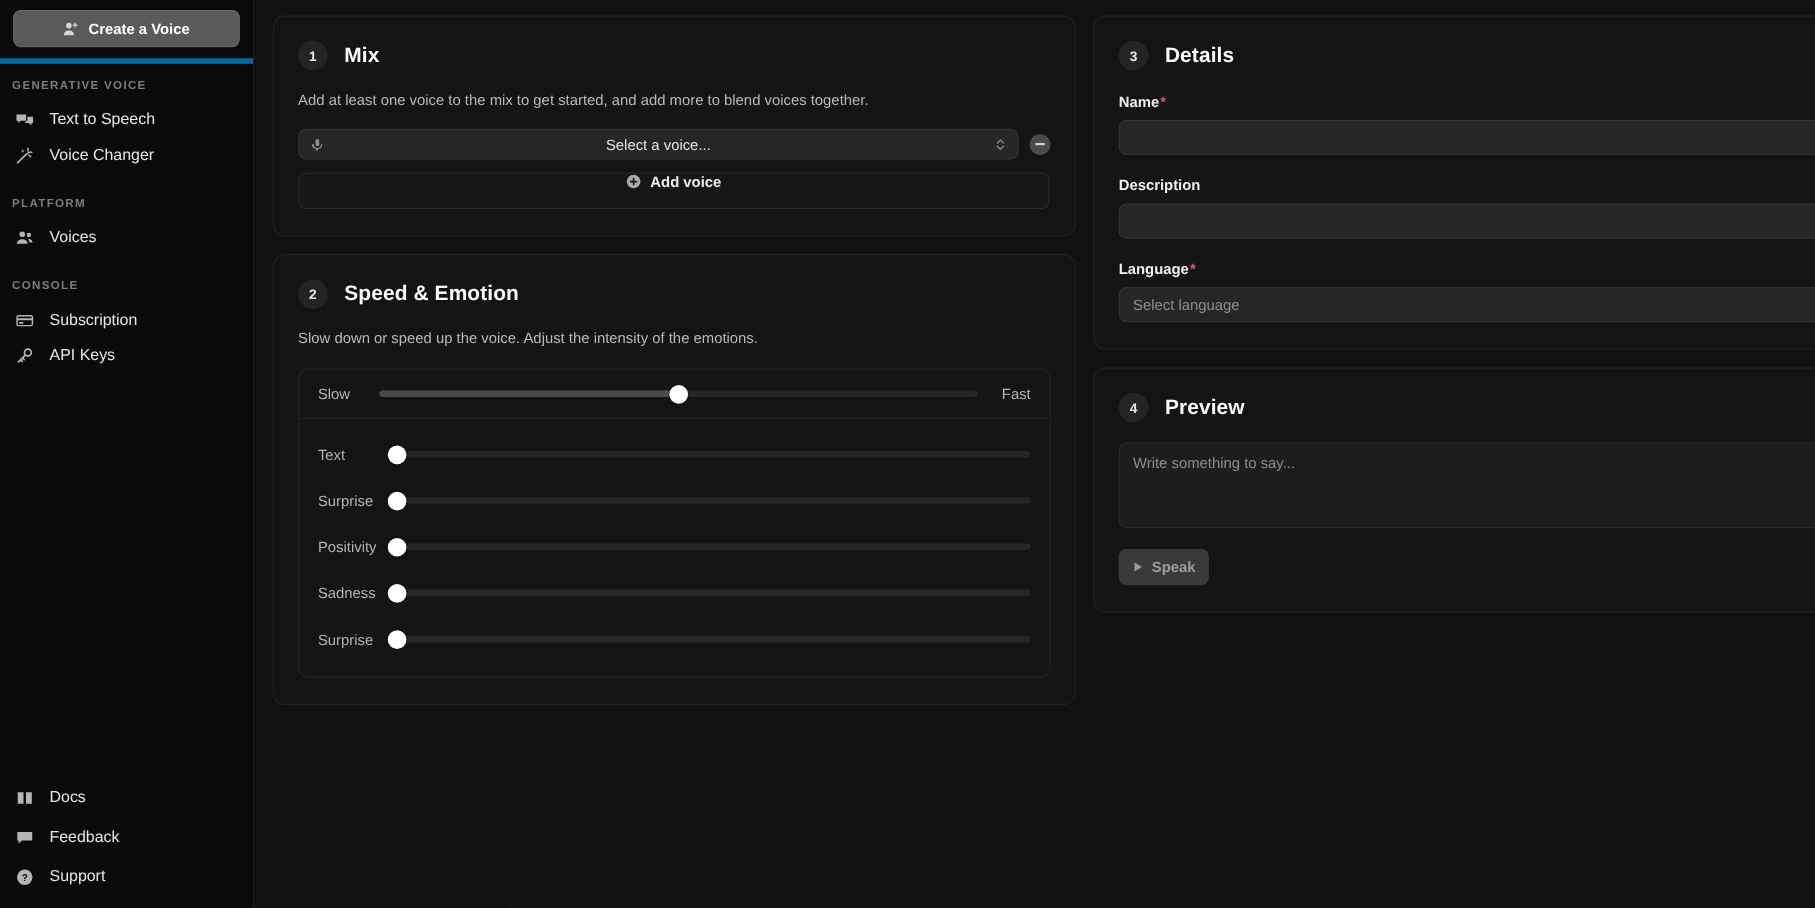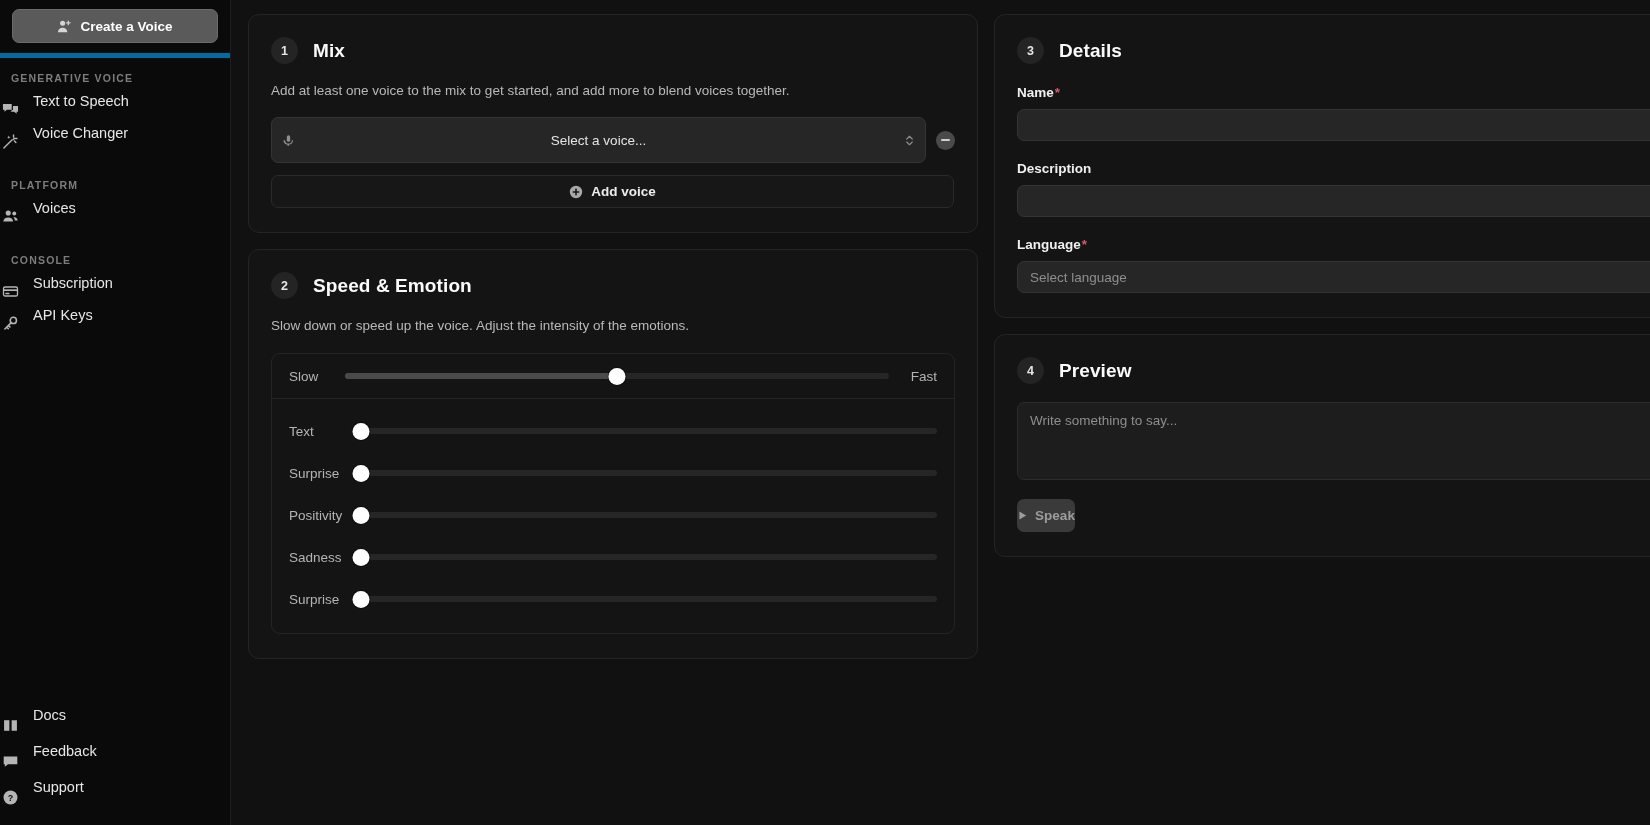--- a/index.html
+++ b/index.html
@@ -32,22 +32,22 @@
   }
   .create-btn svg { display:block; }
   .sb-scroll { flex: 1; padding-top: 14px; overflow: hidden; }
   .sb-group-label {
     font-size: 10.5px; letter-spacing: 1.2px; font-weight: 600;
     color: #7d7d7d; text-transform: uppercase;
     padding: 0 0 0 11px; margin-bottom: 9px;
   }
   .sb-group { margin-bottom: 22px; }
   .sb-item {
-    display: flex; gap: 13px;
-    height: 32px; padding: 0 0;
+    display: flex; align-items: center; gap: 13px;
+    height: 32px; padding: 0 12px;
     color: #e7e7e7; font-size: 14.5px;
     cursor: pointer;
   }
   .sb-icon { width: 20px; display:flex; align-items:center; justify-content:center; color:#b5b5b5; }
   .sb-bottom { padding-bottom: 10px; }
   .sb-bottom .sb-item { height: 36px; }
 
   
   .main {
     flex: 1; height: 825px;
@@ -72,21 +72,21 @@
     font-size: 12.5px; font-weight: 600;
     display: flex; align-items: center; justify-content: center;
     flex: 0 0 27px;
   }
   .card-title { font-size: 19px; font-weight: 700; color: #fafafa; letter-spacing: .1px; }
   .card-desc { font-size: 13.5px; color: #b9b9b9; margin-top: 19px; }
 
   
   .voice-row { display: flex; align-items: center; gap: 10px; margin-top: 19px; }
   .voice-select {
-    flex: 1; height: 46px;
+    flex: 1; height: 28px;
     background: #262626;
     border: 1px solid #343434;
     border-radius: 7px;
     display: flex; align-items: center;
     padding: 0 10px;
     position: relative; cursor: pointer;
   }
   .voice-select .mic { color: #8f8f8f; display:flex; }
   .voice-select .vs-label {
     position: absolute; left: 0; right: 0; text-align: center;
@@ -99,21 +99,21 @@
     display: flex; align-items: center; justify-content: center;
     cursor: pointer; flex: 0 0 19px;
   }
   .remove-btn i { display:block; width: 9px; height: 1.6px; background: #d0d0d0; border-radius: 1px; }
 
   .add-voice {
     margin-top: 12px; height: 33px; width: 683px;
     background: #171717;
     border: 1px solid #2a2a2a;
     border-radius: 7px;
-    display: flex; align-items: center; justify-content: center; gap: 8px;
+    display: flex; align-items: flex-start; justify-content: center; gap: 8px;
     color: #ededed; font-size: 13.5px; font-weight: 600;
     cursor: pointer;
   }
   .add-voice .plus { color:#a8a8a8; display:flex; }
 
   
   .inner-panel {
     margin-top: 20px;
     border: 1px solid #242424;
     border-radius: 9px;
@@ -160,21 +160,21 @@
   .textarea {
     margin-top: 18px; height: 78px; width: 676px;
     background: #1d1d1d;
     border: 1px solid #2c2c2c;
     border-radius: 7px;
     padding: 10px 12px;
     font-size: 13.5px; color: #8e8e8e;
     cursor: text;
   }
   .speak-btn {
-    margin-top: 19px; height: 33px; width: 58px;
+    margin-top: 19px; height: 33px; width: 82px;
     background: #3a3a3a;
     border: none; border-radius: 7px;
     display: flex; align-items: center; justify-content: center; gap: 7px;
     color: #9c9c9c; font-size: 13.5px; font-weight: 600;
     cursor: pointer;
   }
   .speak-btn .play { display:flex; }
 </style>
 </head>
 <body>

